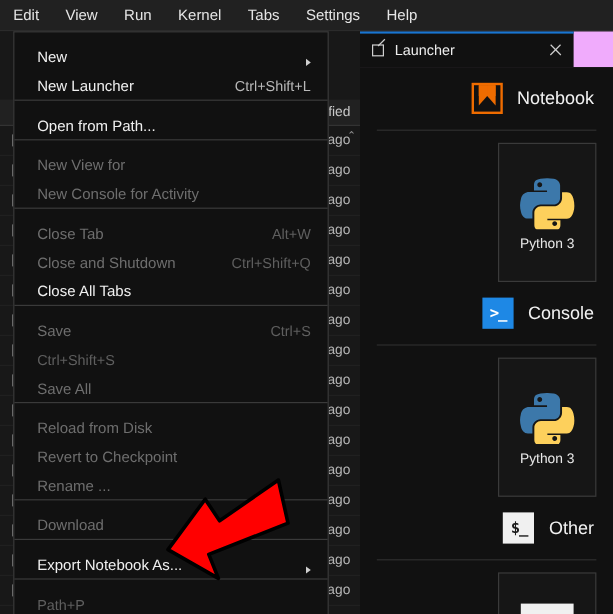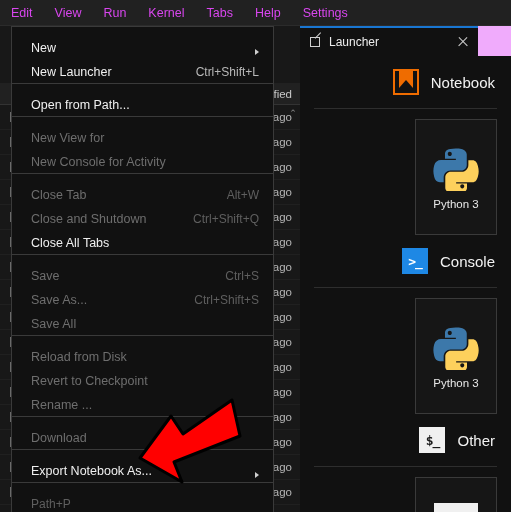--- a/index.html
+++ b/index.html
@@ -12,21 +12,21 @@
   #app { position: relative; width: 511px; height: 512px; background: #111111; }
 
   
   .menubar {
     position: absolute; left: 0; top: 0; width: 511px; height: 26px;
     background: #212121; display: flex; align-items: stretch;
     border-bottom: 1px solid #2b2b2b;
   }
   .menubar-item {
     display: flex; align-items: center; padding: 0 11px;
-    font-size: 12.5px; color: #d946ef; white-space: nowrap;
+    font-size: 12.5px; color: #e5e5e5; white-space: nowrap;
   }
   .menubar-item.active { background: #3b3b3b; color: #ffffff; }
 
   
   .filebrowser {
     position: absolute; left: 0; top: 26px; width: 300px; height: 486px;
     background: #181818; overflow: hidden;
   }
   .fb-header {
     position: absolute; left: 0; top: 57px; width: 300px; height: 22px;
@@ -348,24 +348,24 @@
         <div class="menubar-item">
           <span>Run</span>
         </div>
         <div class="menubar-item">
           <span>Kernel</span>
         </div>
         <div class="menubar-item">
           <span>Tabs</span>
         </div>
         <div class="menubar-item">
+          <span>Settings</span>
+        </div>
+        <div class="menubar-item">
           <span>Help</span>
-        </div>
-        <div class="menubar-item">
-          <span>Settings</span>
         </div>
       </div>
   </div>
 
   <div class="menu" id="file-menu">
       <div class="menu-item">
         <span class="menu-label">New</span>
         <span class="submenu-arrow"></span>
       </div>
       <div class="menu-item">
@@ -394,21 +394,20 @@
       </div>
       <div class="menu-item">
         <span class="menu-label">Close All Tabs</span>
       </div>
       <div class="menu-sep"></div>
       <div class="menu-item disabled">
         <span class="menu-label">Save</span>
         <span class="menu-shortcut">Ctrl+S</span>
       </div>
       <div class="menu-item disabled">
-        <span class="menu-label">Save As...</span>
         <span class="menu-shortcut">Ctrl+Shift+S</span>
       </div>
       <div class="menu-item disabled">
         <span class="menu-label">Save All</span>
       </div>
       <div class="menu-sep"></div>
       <div class="menu-item disabled">
         <span class="menu-label">Reload from Disk</span>
       </div>
       <div class="menu-item disabled">

